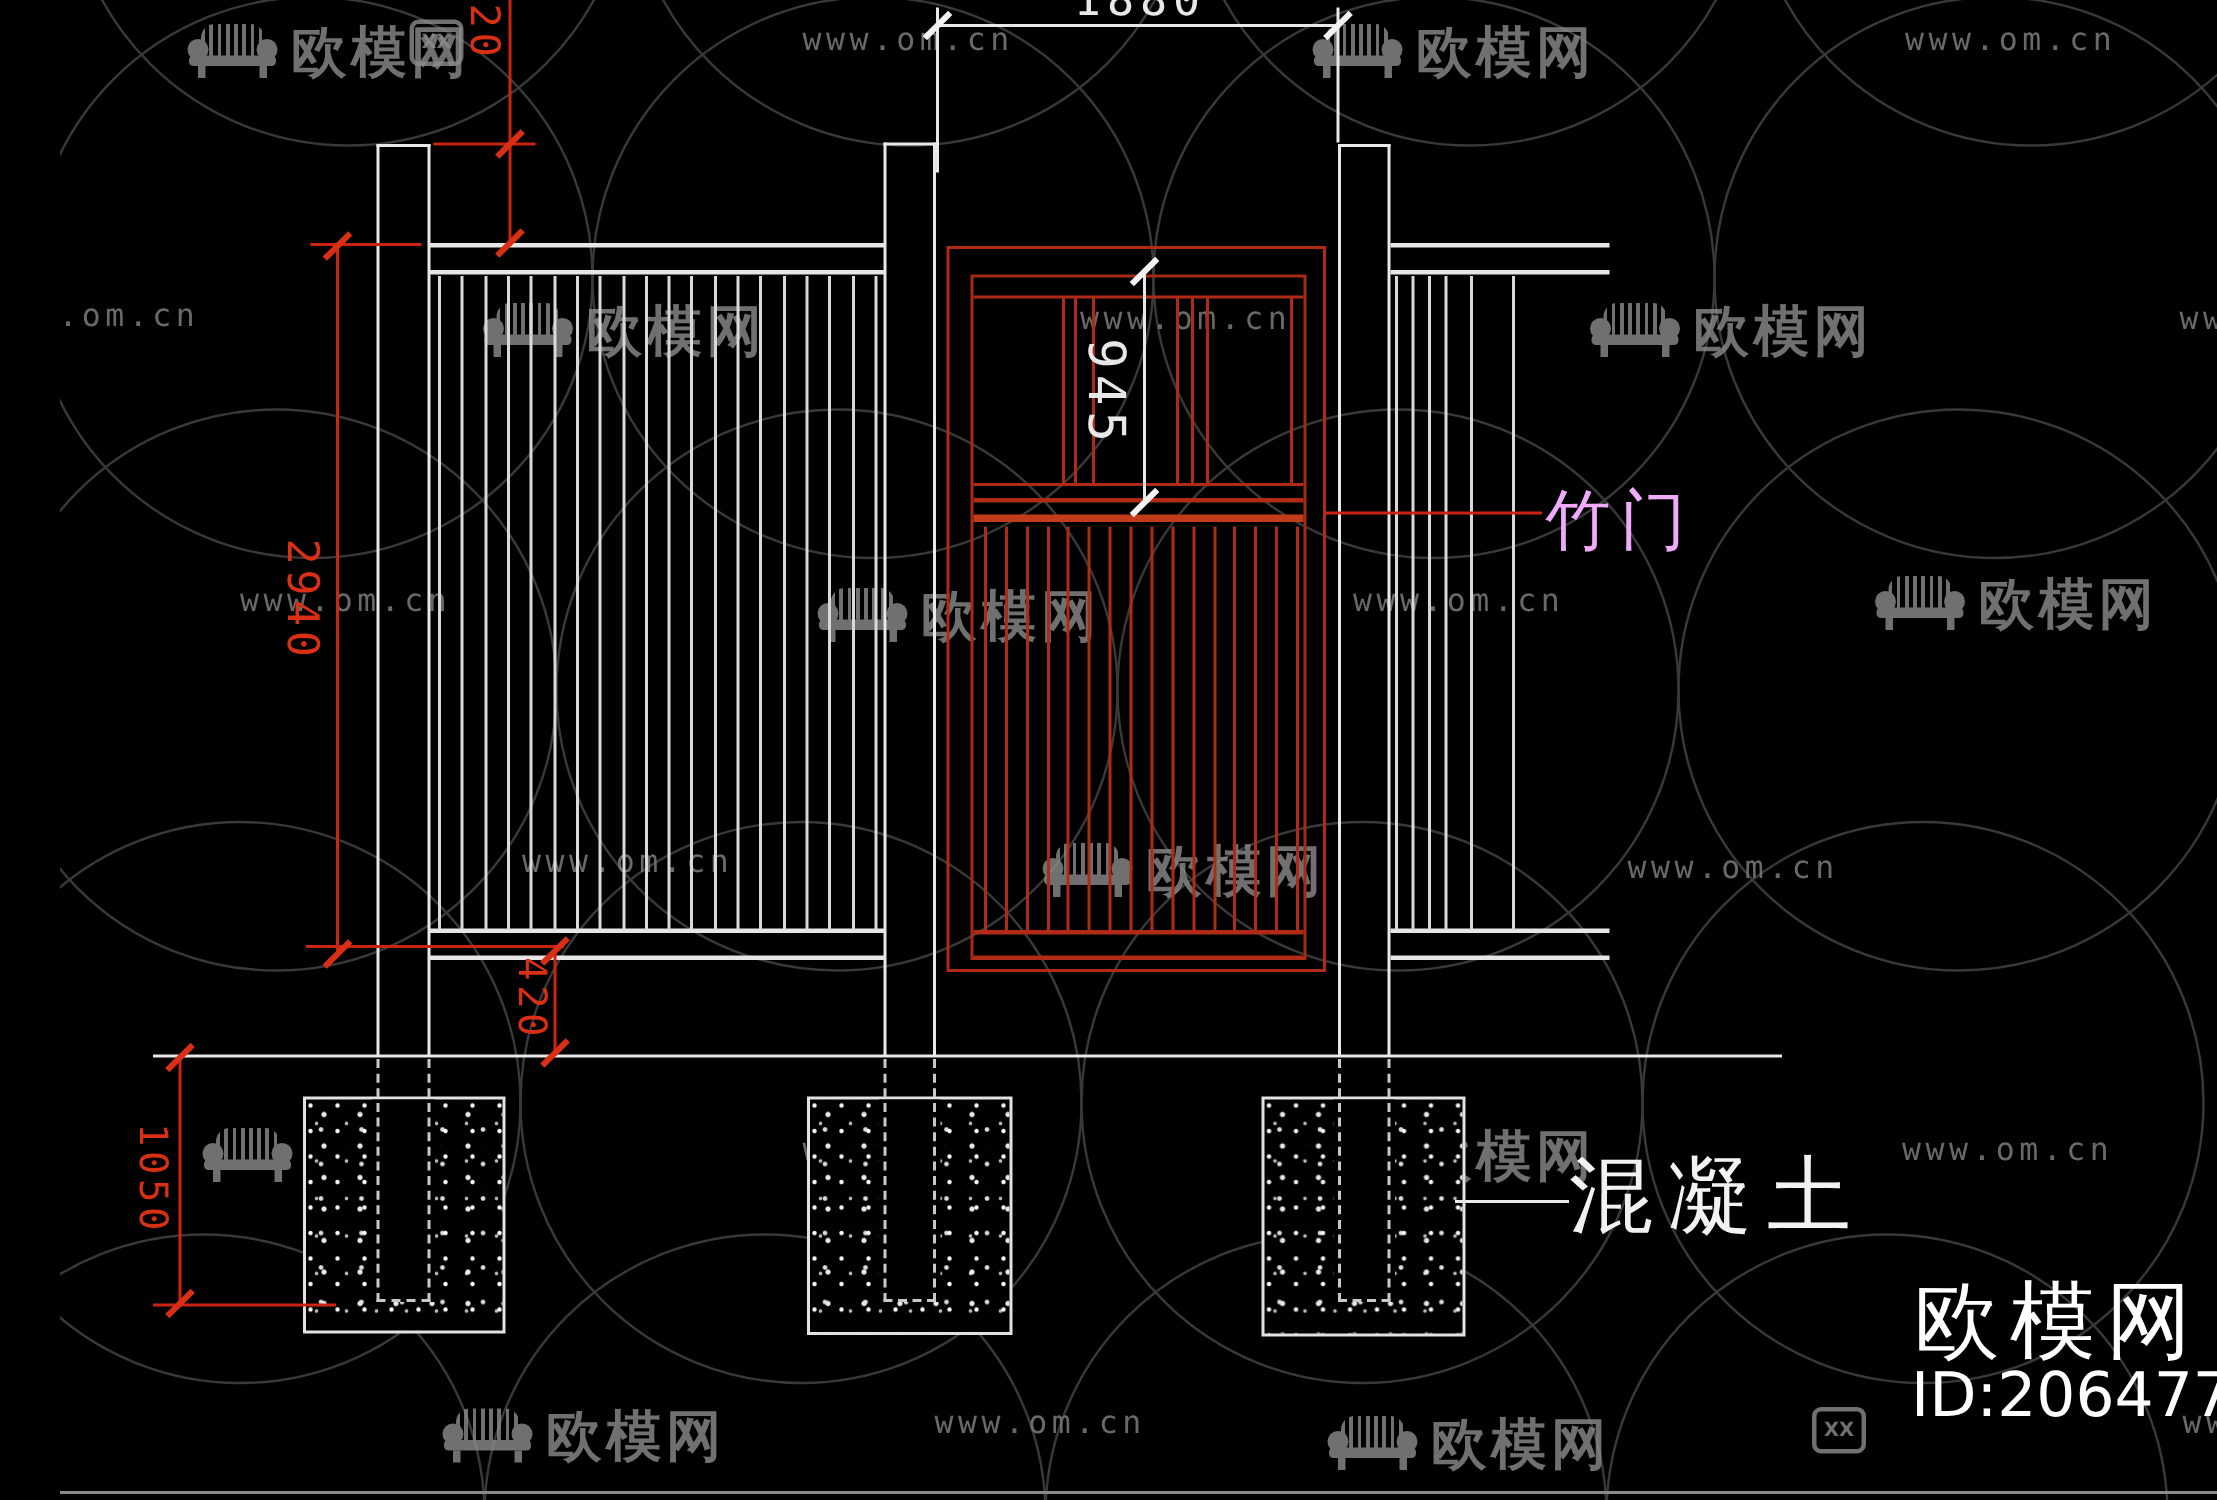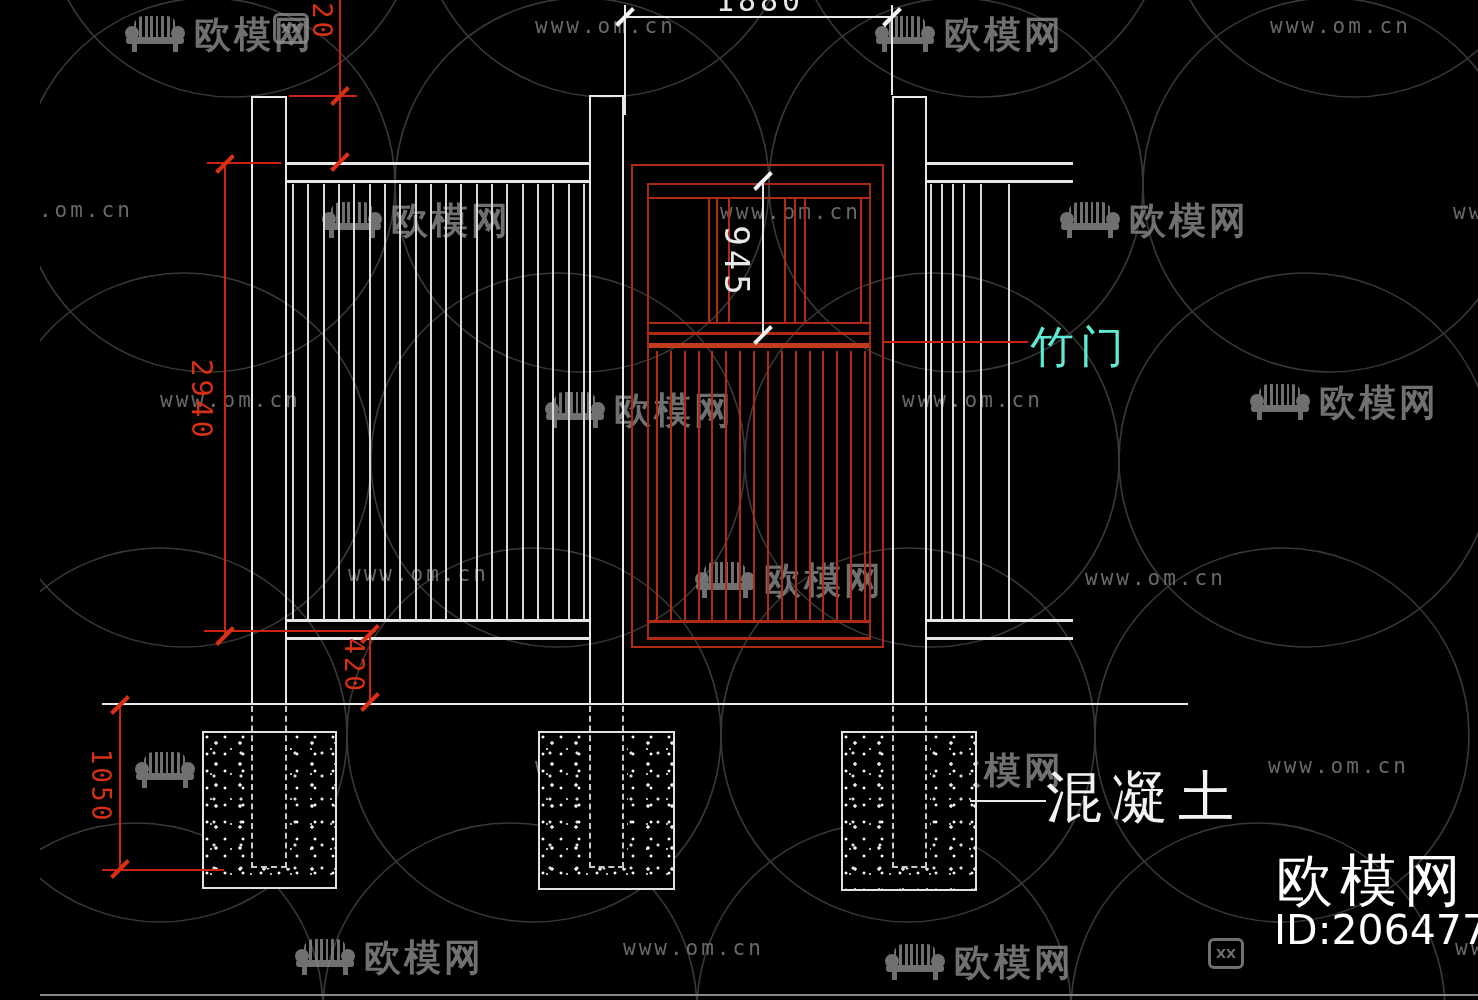--- a/index.html
+++ b/index.html
@@ -357,21 +357,21 @@
 
     <div>
       <div class="dimred" style="left:79px;top:703px;width:2px;height:168px"></div>
       <div class="dimred" style="left:62px;top:869px;width:122px;height:2px"></div>
       <span class="tk r" style="left:80px;top:705px"></span>
       <span class="tk r" style="left:80px;top:869px"></span>
       <div class="dimtxt vert red" style="left:2px;top:772px;width:120px;height:28px;font-size:26px;letter-spacing:3px">1050</div>
     </div>
 
     <div class="dimred" style="left:844px;top:341px;width:144px;height:2px"></div>
-    <div class="abs serif" style="left:990px;top:318px;font-size:44px;color:#5eead4;letter-spacing:6px">竹门</div>
+    <div class="abs serif" style="left:990px;top:318px;font-size:44px;color:#f0abfc;letter-spacing:6px">竹门</div>
 
     <div class="wline" style="left:930px;top:800px;width:76px;height:2px"></div>
     <div class="abs serif" style="left:1006px;top:760px;font-size:56px;color:#f2f2f2;letter-spacing:10px">混凝土</div>
   </div>
 
 
   <div>
     <div class="abs" style="left:1236px;top:843px;font-size:57px;color:#ffffff;letter-spacing:7px;white-space:nowrap">欧模网</div>
     <div class="abs" style="left:1234px;top:906px;font-size:41px;color:#ffffff;white-space:nowrap">ID:2064770</div>
   </div>

